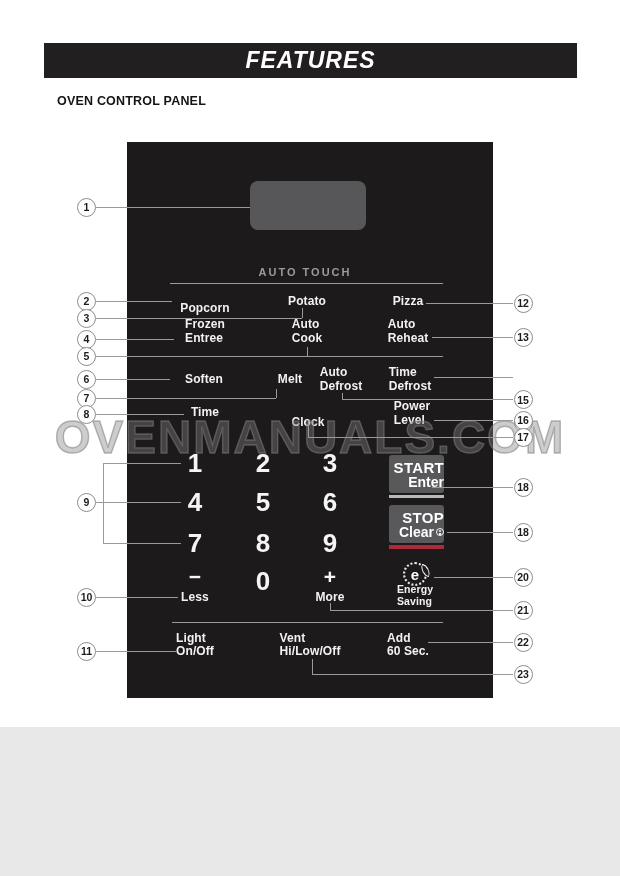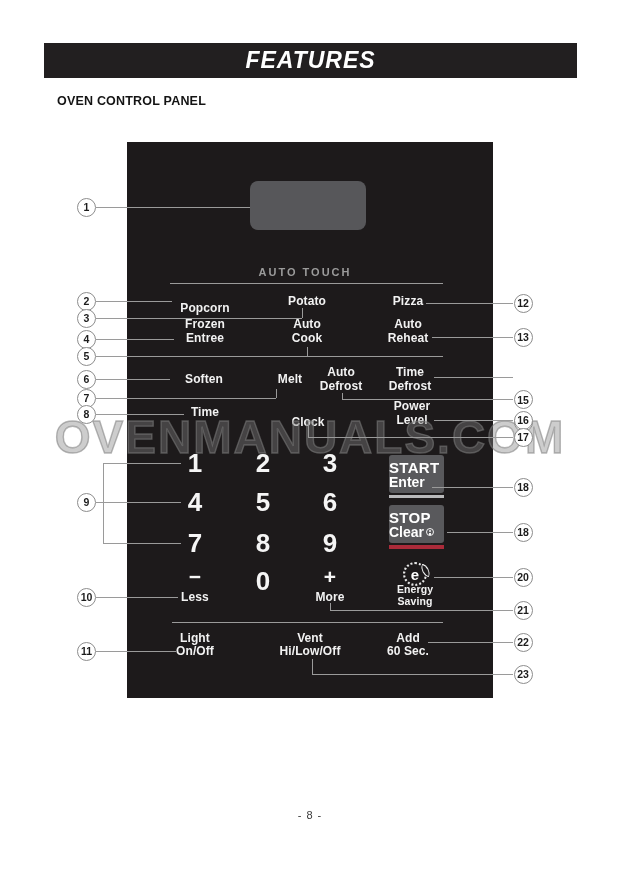--- a/index.html
+++ b/index.html
@@ -1,37 +1,37 @@
 <!DOCTYPE html>
 <html><head>
 <meta charset="utf-8">
 <style>
   html,body{margin:0;padding:0;background:#e8e8e8;}
-  #page{position:relative;width:620px;height:876px;background:#ffffff;overflow:hidden;
+  #page{position:relative;width:620px;height:727px;background:#ffffff;overflow:hidden;
         font-family:"Liberation Sans",sans-serif;}
   .abs{position:absolute;}
   
-  .c{position:absolute;transform:translateX(-50%);text-align:center;white-space:nowrap;}
+  .c{position:absolute;transform:translateX(-50%);white-space:nowrap;}
   .lbl{font-weight:bold;font-size:12px;line-height:13.5px;color:#f2f2f2;letter-spacing:0.1px;}
   .muted{font-weight:bold;font-size:11px;letter-spacing:2px;color:#9b9b9b;}
   .digit{font-weight:bold;font-size:26px;line-height:28px;color:#f5f5f5;}
   .sym{font-weight:bold;font-size:21px;line-height:21px;color:#f5f5f5;}
   .h{position:absolute;height:1.4px;background:#9a9a9a;}
   .v{position:absolute;width:1.4px;background:#9a9a9a;}
   .co{position:absolute;width:19px;height:19px;border:1.4px solid #8d8d8d;border-radius:50%;
       background:#ffffff;box-sizing:border-box;display:flex;align-items:center;justify-content:center;
       font-size:10.5px;font-weight:bold;color:#1c1c1c;z-index:6;}
   #titlebar{position:absolute;left:44px;top:43px;width:533px;height:35px;background:#221f20;
             display:flex;align-items:center;justify-content:center;}
   #titlebar span{color:#ffffff;font-weight:bold;font-style:italic;font-size:23px;letter-spacing:1px;}
   #sectiontitle{position:absolute;left:57px;top:94px;font-weight:bold;font-size:12.5px;color:#141414;letter-spacing:0.2px;}
   #panel{position:absolute;left:127px;top:142px;width:366px;height:556px;background:#1d1a1b;z-index:1;}
   #display{position:absolute;left:250px;top:181px;width:116px;height:49px;background:#57575a;border-radius:8px;z-index:2;}
   .key-btn{position:absolute;left:389px;width:55px;height:38px;background:#59595c;border-radius:3px;
-           display:flex;flex-direction:column;align-items:flex-start;justify-content:center;z-index:2;}
+           display:flex;flex-direction:column;align-items:flex-end;justify-content:center;z-index:2;}
   .key-btn .big{font-weight:bold;font-size:15px;line-height:16px;color:#ffffff;letter-spacing:0.3px;}
   .key-btn .small{font-weight:bold;font-size:14px;line-height:12px;color:#ffffff;display:flex;align-items:center;gap:2px;}
   .lock{display:inline-block;width:8px;height:8px;border:1.3px solid #f2f2f2;border-radius:50%;box-sizing:border-box;position:relative;}
   .lock::after{content:"";position:absolute;left:2px;top:1px;width:2px;height:2px;background:#f2f2f2;border-radius:50%;}
   .lock::before{content:"";position:absolute;left:2px;top:3.5px;width:2px;height:2px;background:#f2f2f2;}
   #ecircle{position:absolute;left:403px;top:562px;width:24px;height:24px;border:2px dotted #e9e9e9;
            border-radius:50%;box-sizing:border-box;display:flex;align-items:center;justify-content:center;z-index:2;}
   #ecircle span{font-weight:bold;font-size:15px;color:#ffffff;line-height:15px;}
   #leaf{position:absolute;left:420px;top:565px;width:11px;height:11px;border:1.5px solid #f0f0f0;
         border-radius:0 100% 0 100%;box-sizing:border-box;transform:rotate(18deg);background:#1d1a1b;z-index:3;}

